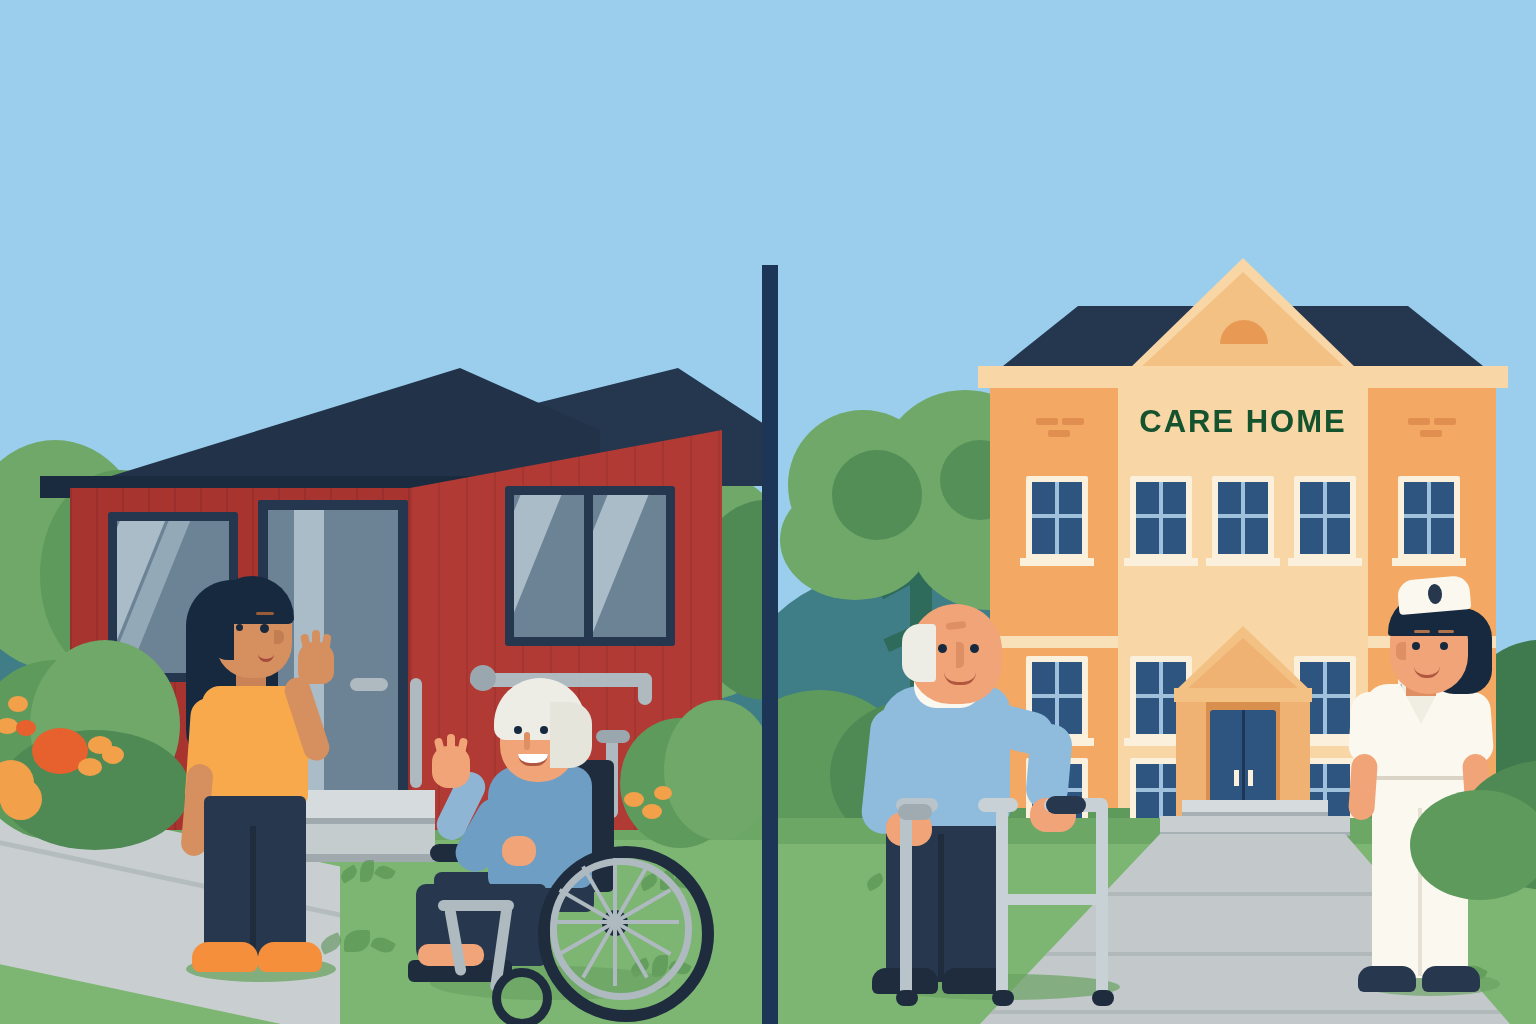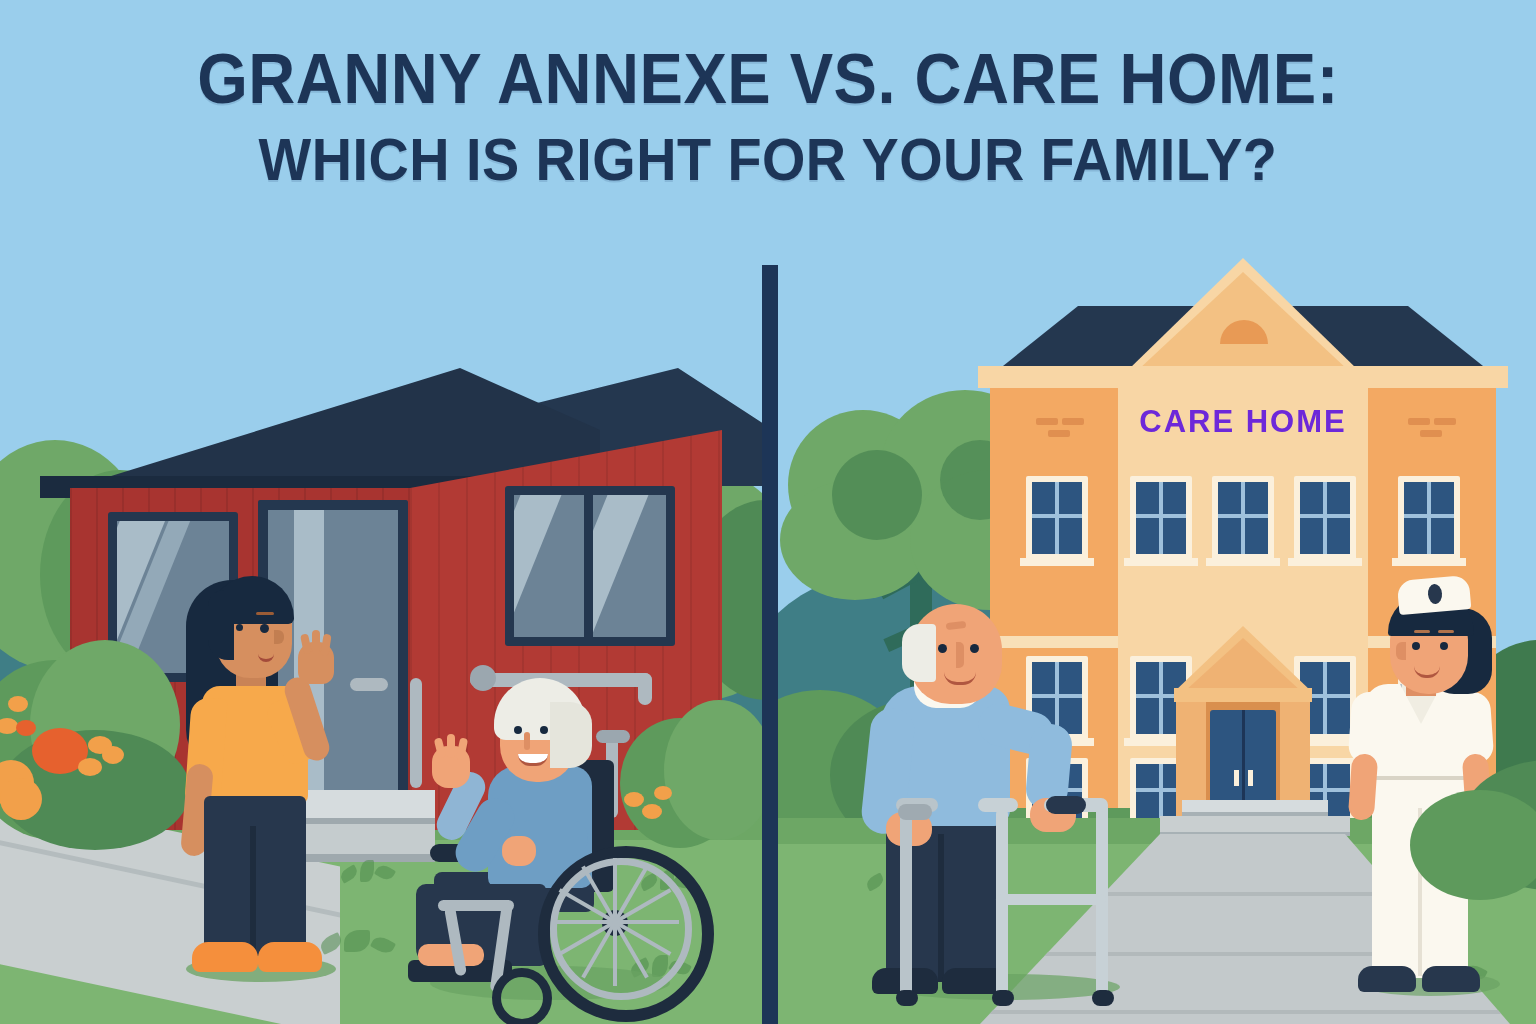--- a/index.html
+++ b/index.html
@@ -342,21 +342,21 @@
       <div class="abs" style="left:390px;top:378px;width:128px;height:12px;background:#F8E0B8;"></div>
 
       <div class="abs" style="left:58px;top:160px;width:22px;height:7px;background:#E08F50;border-radius:2px;"></div>
       <div class="abs" style="left:84px;top:160px;width:22px;height:7px;background:#E08F50;border-radius:2px;"></div>
       <div class="abs" style="left:70px;top:172px;width:22px;height:7px;background:#E08F50;border-radius:2px;"></div>
       <div class="abs" style="left:430px;top:160px;width:22px;height:7px;background:#E08F50;border-radius:2px;"></div>
       <div class="abs" style="left:456px;top:160px;width:22px;height:7px;background:#E08F50;border-radius:2px;"></div>
       <div class="abs" style="left:442px;top:172px;width:22px;height:7px;background:#E08F50;border-radius:2px;"></div>
 
       <div class="abs" style="left:140px;top:146px;width:250px;height:40px;text-align:center;">
-        <span style="color:#6d28d9;font-size:31px;font-weight:bold;letter-spacing:2px;">CARE HOME</span>
+        <span style="color:#14532d;font-size:31px;font-weight:bold;letter-spacing:2px;">CARE HOME</span>
       </div>
 
       <div class="abs" style="left:48px;top:218px;width:62px;height:84px;background:#FBF0DC;border-radius:2px;">
         <div class="abs" style="left:6px;top:6px;width:50px;height:72px;background:#2D5580;"></div>
         <div class="abs" style="left:29px;top:6px;width:4px;height:72px;background:#9FC1DC;"></div>
         <div class="abs" style="left:6px;top:38px;width:50px;height:4px;background:#9FC1DC;"></div>
       </div>
       <div class="abs" style="left:42px;top:300px;width:74px;height:8px;background:#FBF0DC;"></div>
 
       <div class="abs" style="left:152px;top:218px;width:62px;height:84px;background:#FBF0DC;border-radius:2px;">
@@ -581,18 +581,14 @@
       <div class="abs" style="left:48px;top:56px;width:10px;height:18px;background:#DE8F64;border-radius:6px 0 0 6px;"></div>
       <div class="abs" style="left:66px;top:80px;width:26px;height:9px;border-bottom:3px solid #B05740;border-radius:0 0 14px 14px;"></div>
     </div>
 
     <div class="abs shrub" style="left:690px;top:760px;width:180px;height:130px;background:#4F8A55;"></div>
     <div class="abs shrub" style="left:640px;top:790px;width:140px;height:110px;background:#5E9A5C;"></div>
   </div>
 
   <div class="abs" style="left:762px;top:265px;width:16px;height:759px;background:#1D3557;z-index:50;"></div>
 
-  <div class="abs" id="title-block">
-    <div id="title-line1">GRANNY ANNEXE VS. CARE HOME:</div>
-    <div id="title-line2">WHICH IS RIGHT FOR YOUR FAMILY?</div>
-  </div>
 
 </div>
 
 </body></html>

